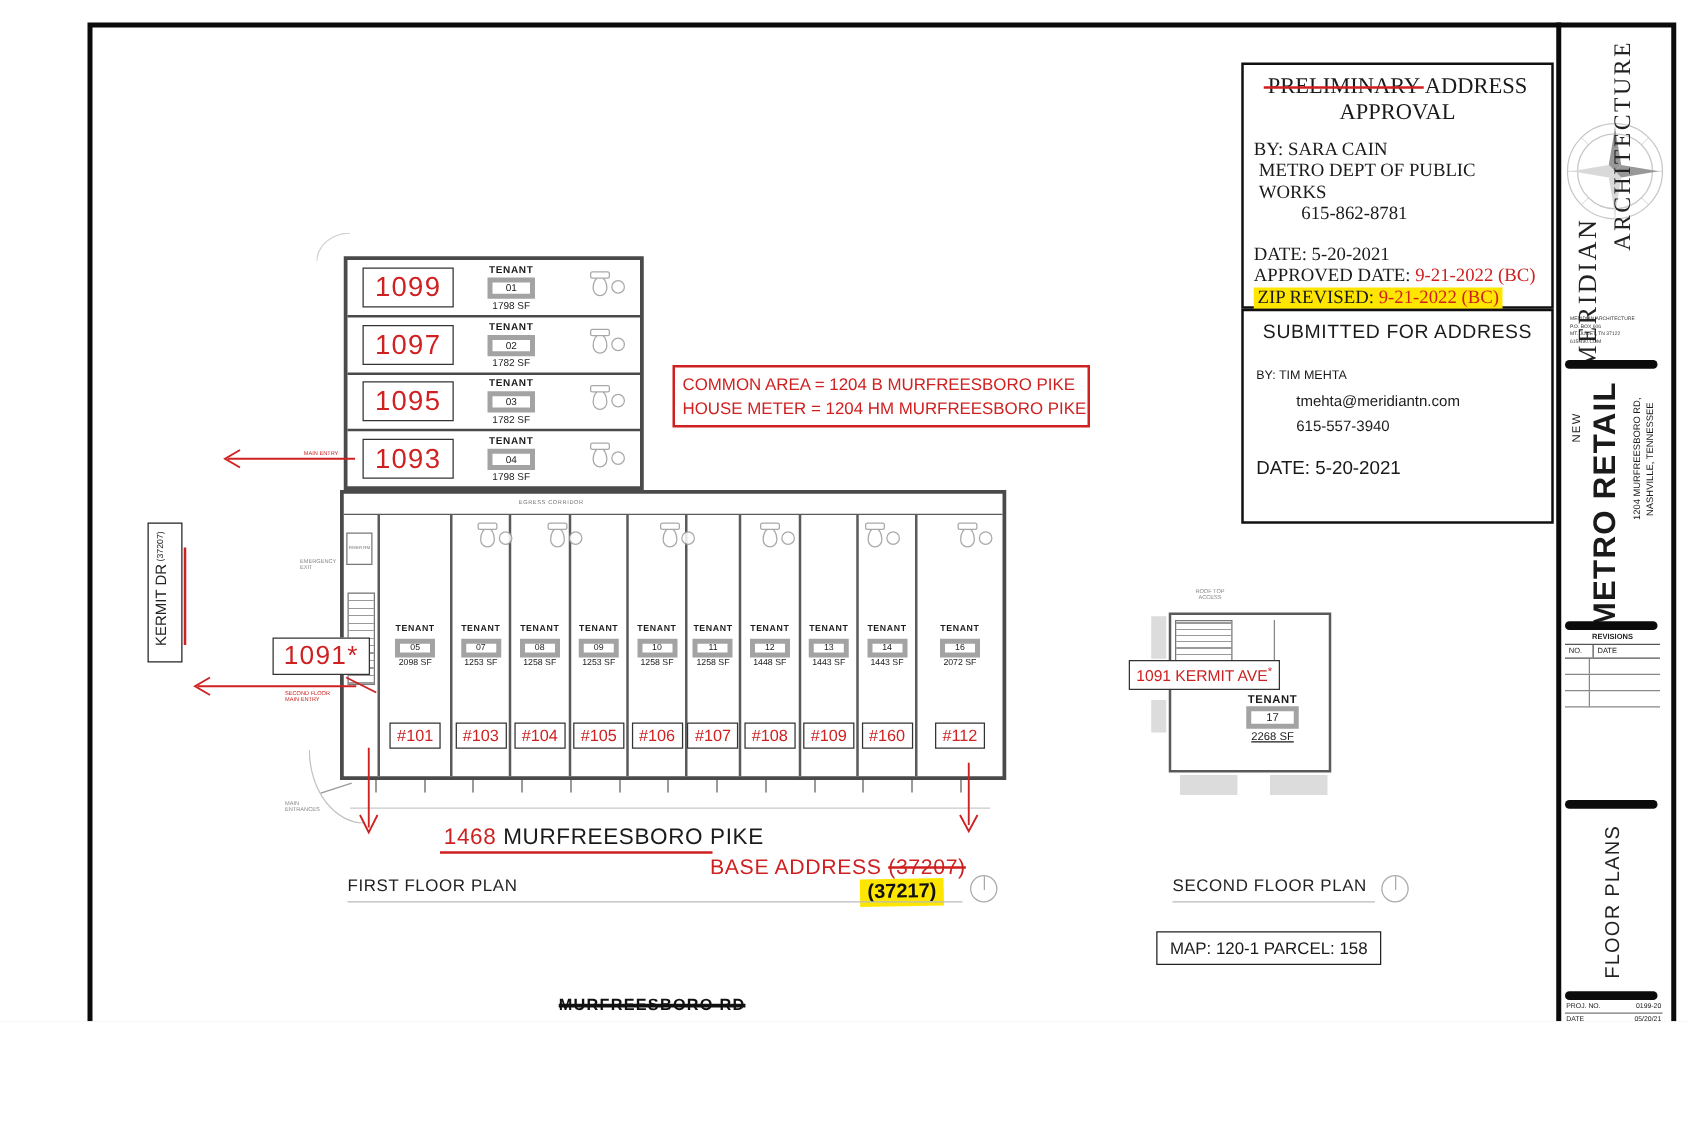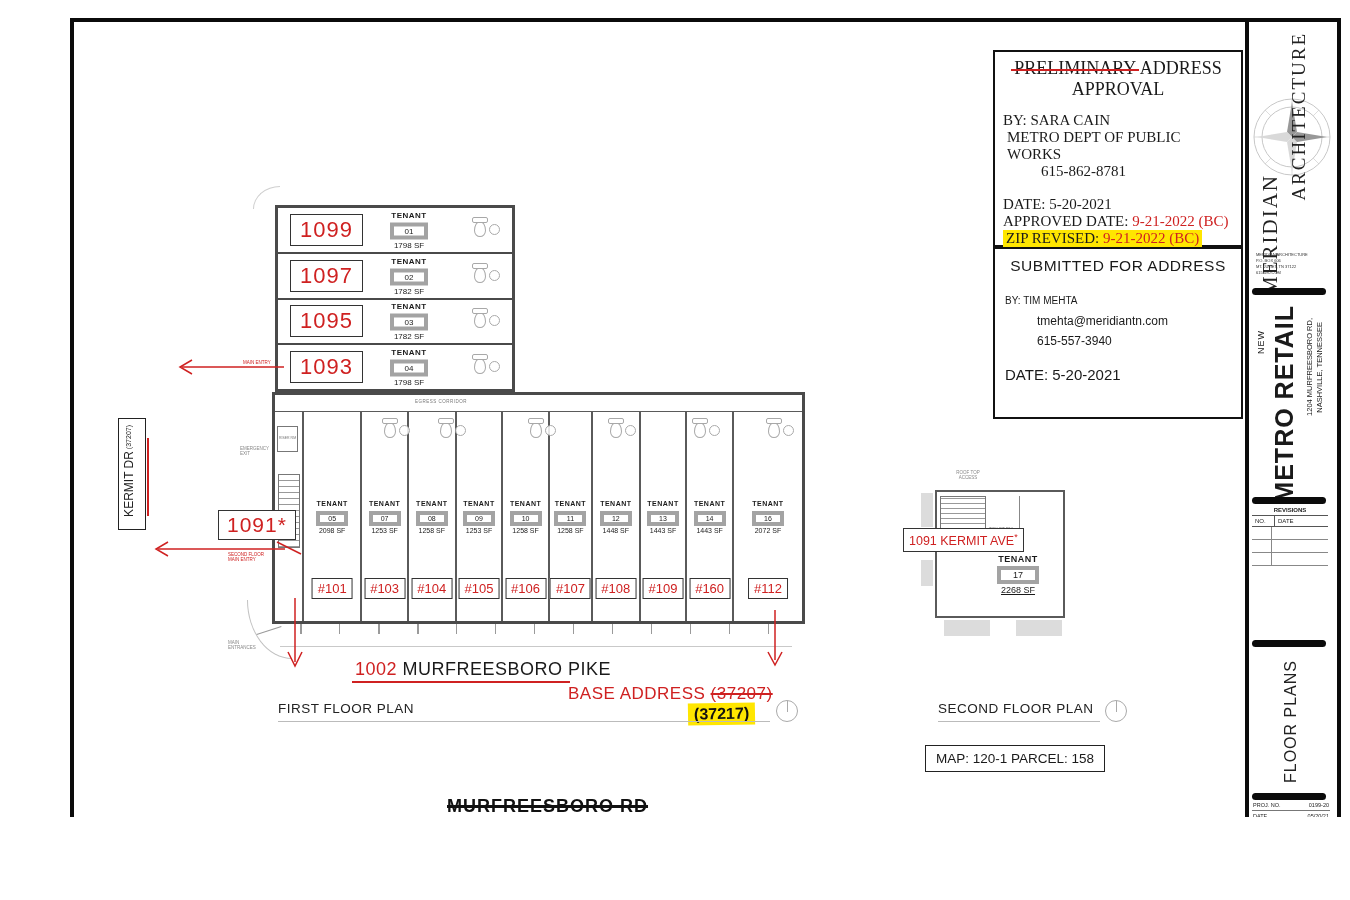--- a/index.html
+++ b/index.html
@@ -122,21 +122,21 @@
   #base-addr .old{text-decoration:line-through;text-decoration-thickness:2px;}
   #new-zip{left:688px;top:703px;background:var(--hl);color:#111;font-weight:bold;font-size:16px;
      padding:2px 6px;transform:rotate(-1deg);}
   #ffp-label{left:278px;top:701px;font-size:13.5px;letter-spacing:.5px;color:#222;}
   #ffp-line{left:278px;top:721px;width:492px;height:1px;background:#bbb;}
   #sfp-label{left:938px;top:701px;font-size:13.5px;letter-spacing:.5px;color:#222;}
   #sfp-line{left:938px;top:721px;width:162px;height:1px;background:#bbb;}
   .plan-circle{width:20px;height:20px;border:1.5px solid #aaa;border-radius:50%;position:absolute;}
   .plan-circle::after{content:"";position:absolute;left:50%;top:0;width:1px;height:11px;background:#aaa;}
   #map-box{left:925px;top:745px;border:1.5px solid #222;font-size:13.5px;padding:5px 10px;background:#fff;}
-  #mrd-old{left:447px;top:796px;font-size:18px;font-weight:bold;color:#111;
+  #mrd-old{left:447px;top:796px;font-size:13px;font-weight:bold;color:#111;
      text-decoration:line-through;text-decoration-thickness:2.5px;letter-spacing:1px;}
 
   
   #sf-plan{left:935px;top:490px;width:130px;height:128px;border:2.5px solid var(--wall2);box-sizing:border-box;background:#fff;}
   #sf-stair{position:absolute;left:3px;top:4px;width:44px;height:52px;border:1px solid #777;
      background:repeating-linear-gradient(0deg,#999 0 1px,transparent 1px 5px);}
   #sf-toilet{position:absolute;left:50px;top:4px;width:32px;height:38px;border-right:1px solid #888;border-bottom:1px solid #888;}
   #sf-toilet .tiny{position:absolute;left:2px;bottom:2px;}
   .hatch{background:#dcdcdc;}
   #sf-tenant{position:absolute;left:48px;top:62px;width:66px;text-align:center;}
@@ -166,20 +166,24 @@
   </div>
 
   <div class="abs" id="submitted-block">
     <div class="ttl">SUBMITTED FOR ADDRESS</div>
     <div style="margin-top:20px;font-size:10px">BY: TIM MEHTA</div>
     <div style="margin-top:8px;padding-left:32px;font-size:12px">tmehta@meridiantn.com</div>
     <div style="margin-top:6px;padding-left:32px;font-size:12px">615-557-3940</div>
     <div style="margin-top:18px;font-size:15px">DATE: 5-20-2021</div>
   </div>
 
+  <div class="abs" id="note-box">
+    <div>COMMON AREA = 1204 B MURFREESBORO PIKE</div>
+    <div>HOUSE METER = 1204 HM MURFREESBORO PIKE</div>
+  </div>
 
   <div class="abs" id="upper-wing">
 
       <div class="uw-row">
         <div class="addr-box">1099</div>
         <div class="t-stack">
           <div class="t-label">TENANT</div>
           <div><span class="t-no">01</span></div>
           <div class="t-sf">1798 SF</div>
         </div>
@@ -403,21 +407,21 @@
   <svg class="abs" style="left:285px;top:598px" width="20" height="76">
     <line x1="10" y1="0" x2="10" y2="64" stroke="#cf2121" stroke-width="1.5"></line>
     <polyline points="3,54 10,68 17,54" fill="none" stroke="#cf2121" stroke-width="1.5"></polyline>
   </svg>
   <svg class="abs" style="left:765px;top:610px" width="20" height="62">
     <line x1="10" y1="0" x2="10" y2="50" stroke="#cf2121" stroke-width="1.5"></line>
     <polyline points="3,42 10,55 17,42" fill="none" stroke="#cf2121" stroke-width="1.5"></polyline>
   </svg>
 
   <div class="abs" id="pike-label">
-    <span class="red">1002</span><span> MURFREESBORO PIKE</span>
+    <span class="red">1468</span><span> MURFREESBORO PIKE</span>
   </div>
   <div class="abs" id="pike-underline"></div>
 
   <div class="abs" id="base-addr">
     <span>BASE ADDRESS </span><span class="old">(37207)</span>
   </div>
   <div class="abs" id="new-zip">(37217)</div>
 
   <div class="abs" id="ffp-label">FIRST FLOOR PLAN</div>
   <div class="abs" id="ffp-line"></div>

